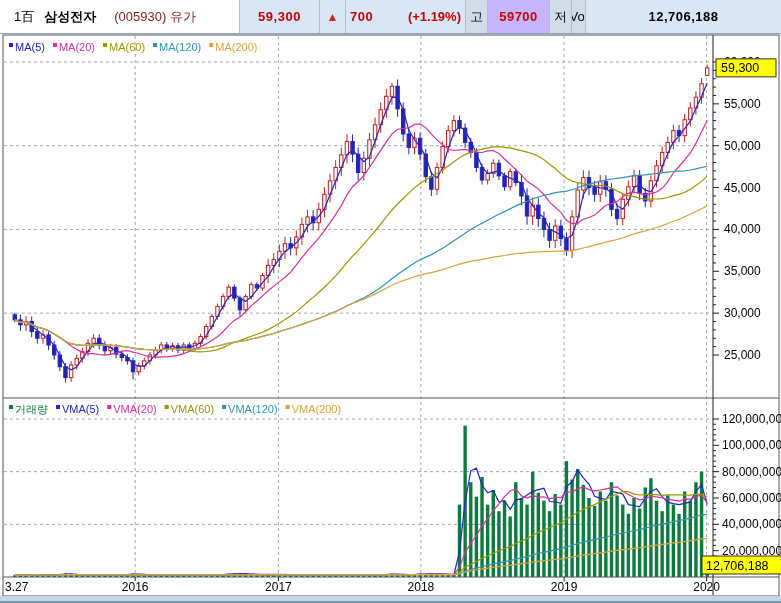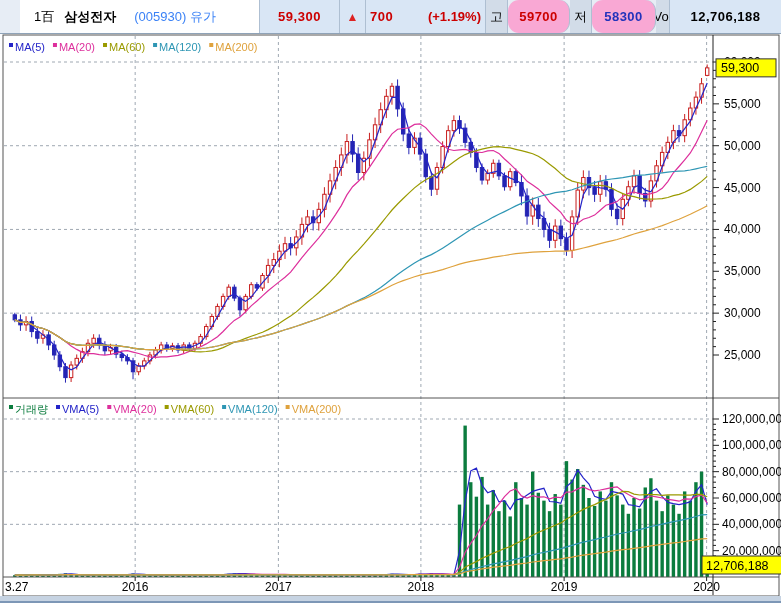--- a/index.html
+++ b/index.html
@@ -1,28 +1,28 @@
 <!DOCTYPE html>
 <html><head>
 <meta charset="utf-8">
 <style>
   html,body{margin:0;padding:0;background:#F0F0F0;}
   .window{position:relative;width:781px;height:603px;background:#FFFFFF;overflow:hidden;
           font-family:"Liberation Sans","DejaVu Sans",sans-serif;outline:1px solid #7F7F7F;}
   .header{position:absolute;left:0;top:0;width:781px;height:34px;display:flex;align-items:flex-start;
-          background:#E7EDF5;border-bottom:1px solid #8FA3B8;font-size:13px;box-sizing:border-box;padding-left:20px;}
+          background:#E7EDF5;border-bottom:1px solid #8FA3B8;font-size:13px;box-sizing:border-box;}
   .seg{display:flex;align-items:center;border-right:1px solid #AEBFD2;box-sizing:border-box;height:100%;
        padding:0 4px;justify-content:center;white-space:nowrap;overflow:hidden;}
-  .seg.white{background:#f9a8d4;border-radius:11px;}
+  .seg.white{background:#c4b5fd;}
   .seg.blue{background:#D9E6F5;}
   .seg.gray{background:#D2DCE8;}
   .seg-left{width:240px;justify-content:flex-start;padding-left:14px;background:#FFFFFF;}
   .period{margin-right:10px;color:#000;}
   .sname{font-weight:bold;margin-right:18px;color:#000;}
-  .scode{color:#3b82f6;}
+  .scode{color:#7f1d1d;}
   .red{color:#CC0000;font-weight:bold;}
   .blue-t{color:#2233BB;}
   .num{font-weight:bold;letter-spacing:0.5px;}
   .arrow-up{color:#DD2222;font-size:12px;}
   svg text{font-family:"Liberation Sans","DejaVu Sans",sans-serif;}
 </style>
 </head>
 <body>
 
 <div class="window">
@@ -44,23 +44,20 @@
       <span class="red">(+1.19%)</span>
     </div>
     <div class="seg gray" style="width:22px">
       <span>고</span>
     </div>
     <div class="seg white" style="width:62px">
       <span class="red num">59700</span>
     </div>
     <div class="seg gray" style="width:22px">
       <span>저</span>
-    </div>
-    <div class="seg white" style="width:64px">
-      <span class="blue-t num">58300</span>
     </div>
     <div class="seg gray" style="width:14px">
       <span>Vol</span>
     </div>
     <div class="seg blue" style="flex:1;border-right:none">
       <span class="num">12,706,188</span>
     </div>
   </div>
 
   <svg id="chart-svg" width="781" height="603" viewBox="0 0 781 603">

